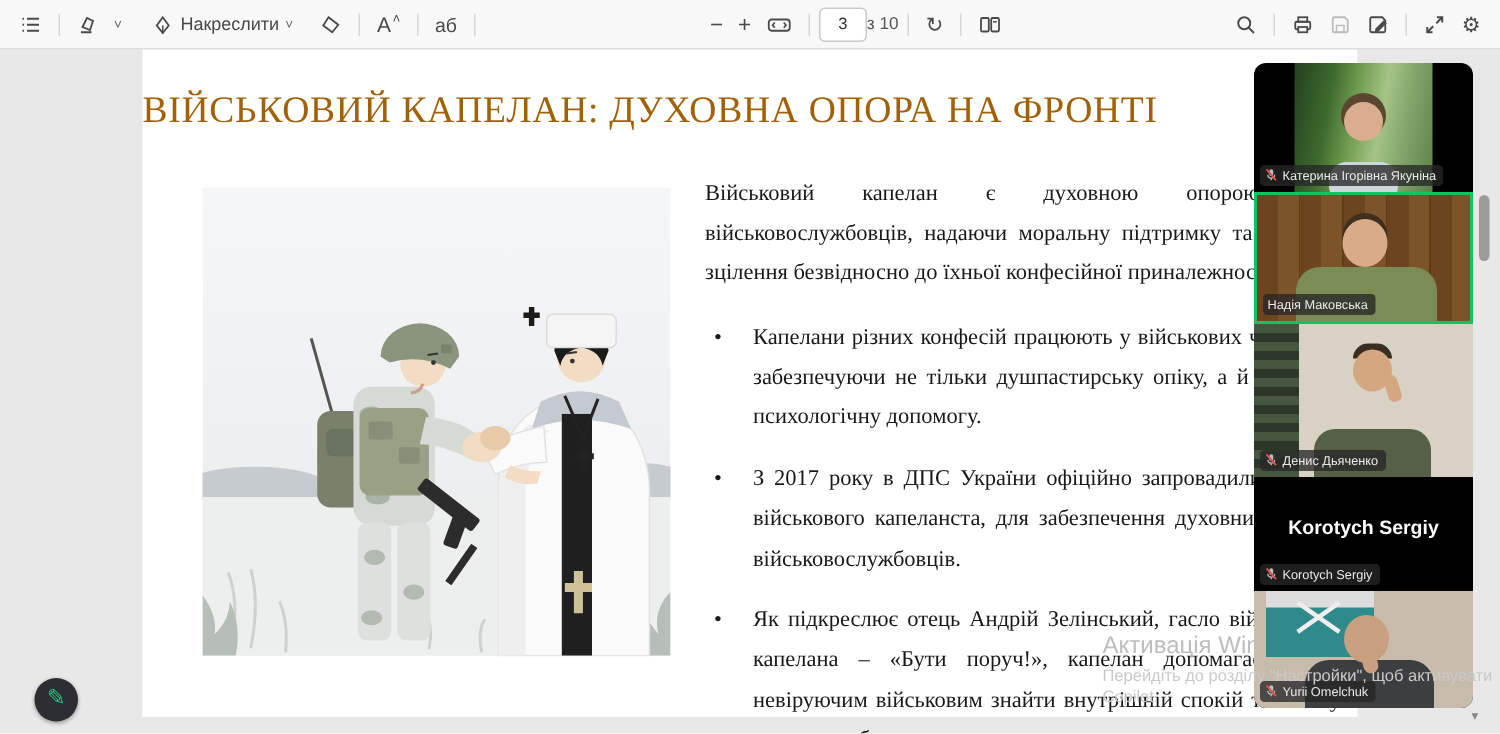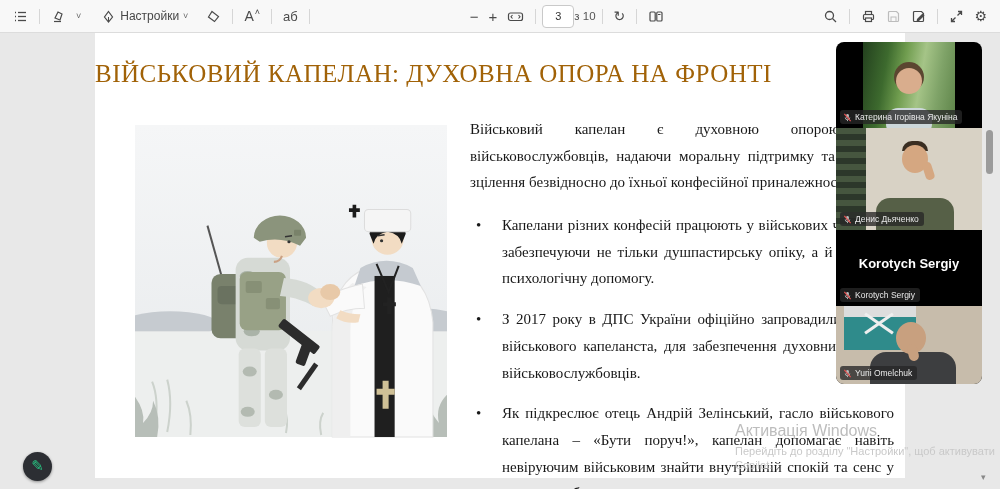--- a/index.html
+++ b/index.html
@@ -41,21 +41,21 @@
 
   
   .panel{position:absolute;left:836px;top:42px;width:146px;z-index:15}
   .tile{position:relative;background:#000;overflow:hidden}
   .tile.t1{height:86px;border-radius:8px 8px 0 0}
   .tile.t2{height:88px;border:2px solid #17c15d;box-sizing:border-box}
   .tile.t3{height:102px}
   .tile.t4{height:76px}
   .tile.t5{height:78px;border-radius:0 0 8px 8px}
   .vid{position:absolute;inset:0}
-  .badge{position:absolute;left:4px;bottom:4px;display:flex;align-items:center;gap:3px;
+  .badge{position:absolute;left:4px;bottom:4px;display:flex;align-items:flex-start;gap:3px;
          background:rgba(38,38,38,.78);border-radius:3px;padding:2px 5px 2px 3px;
          color:#e9e9e9;font-size:8.5px;white-space:nowrap;max-width:136px;overflow:hidden}
   .center-name{position:absolute;left:0;right:0;top:34%;text-align:center;color:#fff;
                font-size:13px;font-weight:bold}
   .head{position:absolute;border-radius:50%}
   .torso{position:absolute}
   .scroll-thumb{position:absolute;left:986px;top:130px;width:7px;height:44px;
                 background:#9b9b9b;border-radius:4px;z-index:16}
   .down-arrow{position:absolute;left:981px;top:472px;font-size:9px;color:#888;z-index:16}
 
@@ -89,21 +89,21 @@
       </svg>
   </button>
   <button class="tb-btn">
       <span class="chev">˅</span>
     </button>
   <button class="tb-btn" style="margin-left:10px">
     <svg width="15" height="15" viewBox="0 0 15 15">
       <path d="M7.5 2.5 L11.5 8 L7.5 13 L3.5 8 Z" fill="none" stroke="#4a4a4a" stroke-width="1.2"></path>
       <line x1="7.5" y1="8" x2="7.5" y2="13" stroke="#4a4a4a" stroke-width="1"></line>
       </svg>
-    <span>Настройки</span>
+    <span>Накреслити</span>
     <span class="chev">˅</span>
   </button>
   <button class="tb-btn" style="margin-left:8px">
     <svg width="15" height="15" viewBox="0 0 15 15">
       <path d="M6 2.5 L12.5 7.5 L8.5 12.5 L2.5 8 Z" fill="none" stroke="#4a4a4a" stroke-width="1.2"></path>
       </svg>
   </button>
   <span class="sep"></span>
   <button class="tb-btn">
     <span class="glyph" style="font-size:14px">A</span>
@@ -293,20 +293,30 @@
       <svg width="9" height="9" viewBox="0 0 10 10">
           <rect x="3.5" y="1" width="3" height="5" rx="1.5" fill="#bbb"></rect>
           <path d="M2.5 5a2.5 2.5 0 0 0 5 0" stroke="#bbb" fill="none"></path>
           <line x1="5" y1="7.5" x2="5" y2="9" stroke="#bbb"></line>
           <line x1="1.5" y1="1" x2="8.5" y2="9" stroke="#e05252" stroke-width="1.4"></line>
         </svg>
       <span>Катерина Ігорівна Якуніна</span>
     </div>
   </div>
 
+  <div class="tile t2">
+    <div class="vid" style="background:repeating-linear-gradient(90deg,#6b451f 0 14px,#7d5429 14px 28px,#5e3c1c 28px 29px)">
+      <div class="head" style="width:30px;height:18px;left:57px;top:12px;background:#3f2f1f;border-radius:15px 15px 0 0"></div>
+      <div class="head" style="width:30px;height:32px;left:57px;top:16px;background:#d9ab88"></div>
+      <div class="torso" style="width:94px;height:36px;left:26px;bottom:0;background:#7b8c57;border-radius:16px 16px 0 0"></div>
+    </div>
+    <div class="badge">
+      <span>Надія Маковська</span>
+    </div>
+  </div>
 
   <div class="tile t3">
     <div class="vid" style="background:#d8d2c5">
       <div class="torso" style="width:30px;height:100%;left:0;top:0;background:repeating-linear-gradient(0deg,#46563f 0 6px,#2c372a 6px 12px)"></div>
       <div class="torso" style="width:78px;height:32px;left:40px;bottom:0;background:#566047;border-radius:14px 14px 0 0"></div>
       <div class="head" style="width:26px;height:10px;left:66px;top:13px;background:#3a2e22;border-radius:13px 13px 0 0"></div>
       <div class="head" style="width:26px;height:28px;left:66px;top:17px;background:#d5a781"></div>
       <div class="torso" style="width:9px;height:18px;left:88px;top:34px;background:#d5a781;border-radius:4px;transform:rotate(-18deg)"></div>
     </div>
     <div class="badge">

